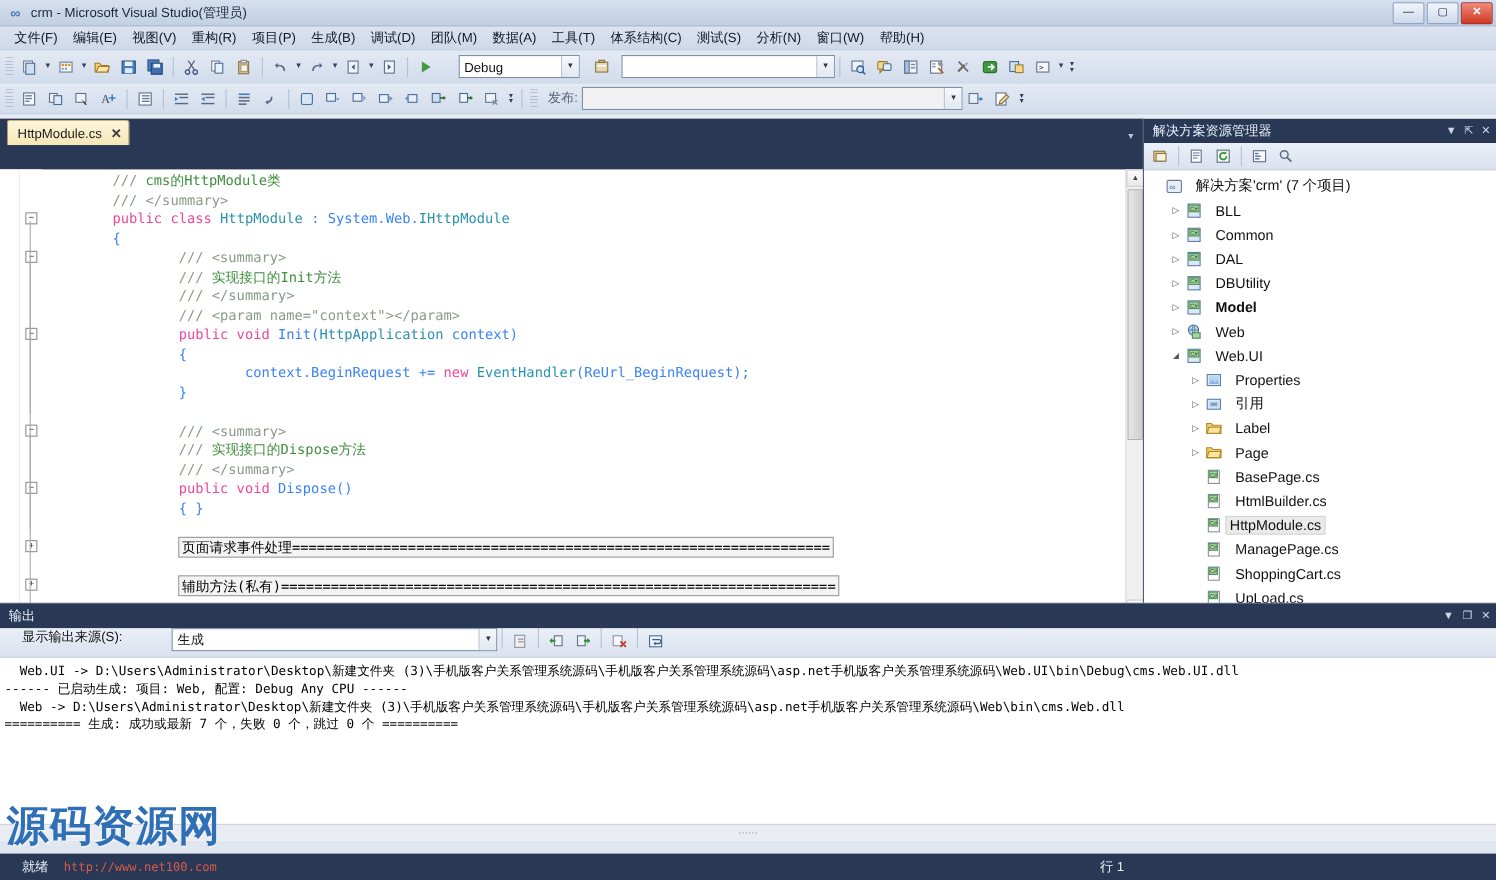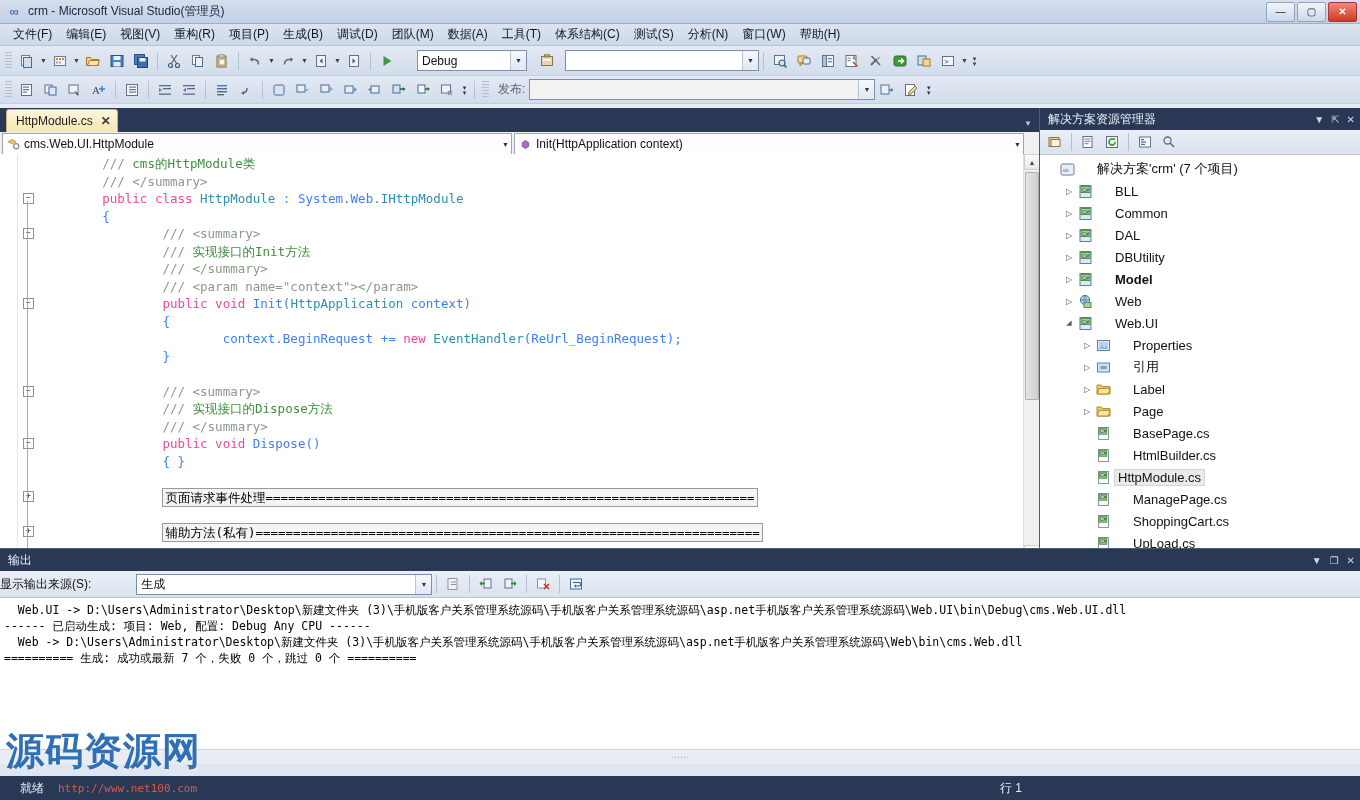--- a/index.html
+++ b/index.html
@@ -103,32 +103,32 @@
           background:#f0f0f0;border-left:1px solid #4d5d79;display:flex;flex-direction:column;}
   .se-head{height:22px;background:#293955;display:flex;align-items:center;
            color:#e9eefa;font-size:12px;padding-left:8px;position:relative;}
   .se-head .tools{position:absolute;right:5px;display:flex;gap:7px;align-items:center;color:#cdd8ea;font-size:10px;}
   .se-toolbar{height:24px;background:linear-gradient(#eaeff7,#dae2ee);
               display:flex;align-items:center;border-bottom:1px solid #b9c5d6;padding-left:3px;}
   .se-tree{flex:1;background:#fff;overflow:hidden;padding-top:3px;font-size:13px;color:#101010;}
   .tr{display:flex;align-items:center;height:22px;}
   .tr .exp{width:14px;display:flex;align-items:center;justify-content:center;font-size:8px;color:#555;}
   .tr .ico{width:19px;display:flex;align-items:center;justify-content:center;}
-  .tr .lbl{margin-left:20px;}
+  .tr .lbl{margin-left:10px;}
   .tr .lbl.sel{background:#eaeaea;border:1px solid #d4d4d4;padding:0 3px;margin-left:1px;}
   .tr.bold .lbl{font-weight:bold;}
 
   
   .output{position:absolute;left:0;right:0;bottom:12px;height:215px;background:#f0f0f0;
           border-top:1px solid #4d5d79;display:flex;flex-direction:column;}
   .out-head{height:22px;background:#293955;display:flex;align-items:center;
             color:#e9eefa;font-size:12px;padding-left:8px;position:relative;}
   .out-head .tools{position:absolute;right:5px;display:flex;gap:8px;align-items:center;color:#cdd8ea;font-size:10px;}
-  .out-toolbar{height:26px;background:linear-gradient(#eaeff7,#dae2ee);display:flex;align-items:center;
-               border-bottom:1px solid #b9c5d6;padding-left:0;}
+  .out-toolbar{height:26px;background:linear-gradient(#eaeff7,#dae2ee);display:flex;align-items:flex-start;
+               border-bottom:1px solid #b9c5d6;padding-left:20px;}
   .out-toolbar .lab{font-size:12px;color:#111;margin-right:5px;}
   .out-body{flex:1;background:#fff;position:relative;overflow:hidden;
             font-family:"DejaVu Sans Mono","Liberation Mono",monospace;font-size:11.5px;line-height:16px;
             color:#000;white-space:pre;padding:4px 0 0 4px;}
   .out-hsplit{position:absolute;left:0;right:0;bottom:0;height:14px;background:#e9edf3;border-top:1px solid #cdd6e3;}
 
   
   .statusbar{position:absolute;left:0;right:0;bottom:0;height:24px;background:#293955;
              display:flex;align-items:center;color:#e6ecf8;font-size:12px;}
   .sb-ready{margin-left:20px;}
@@ -515,41 +515,20 @@
 
     <div class="docwell">
       <div class="tabstrip">
         <div class="tab">
           <span>HttpModule.cs</span>
           <span class="x">✕</span>
         </div>
         <span class="tsdrop">▼</span>
       </div>
 
-      <div class="navbars">
-        <div class="navcombo" style="width:508px;">
-          <span class="ic">
-            <svg width="13" height="13" viewBox="0 0 13 13">
-                <path d="M5 1.5l4 2.2-4 2.2-4-2.2z" fill="#e8c56a" stroke="#a07c2a" stroke-width=".6"></path>
-                <circle cx="9.2" cy="8.2" r="2.6" fill="none" stroke="#7f8fa6" stroke-width="1.2"></circle>
-              </svg>
-          </span>
-          <span>cms.Web.UI.HttpModule</span>
-          <span class="dd">▼</span>
-        </div>
-        <div class="navcombo" style="width:508px;">
-          <span class="ic">
-            <svg width="13" height="13" viewBox="0 0 13 13">
-                <path d="M6.5 2.5l3.2 2v4l-3.2 2-3.2-2v-4z" fill="#b268c8" stroke="#7a3f90" stroke-width=".7"></path>
-              </svg>
-          </span>
-          <span>Init(HttpApplication context)</span>
-          <span class="dd">▼</span>
-        </div>
-      </div>
 
       <div class="editor">
         <div class="gutter-ind"></div>
         <div class="outline" id="outline-col">
             <div class="foldbtn" style="left: 5px; top: 39px;">−</div>
             <div class="foldbtn" style="left: 5px; top: 74px;">−</div>
             <div class="foldbtn" style="left: 5px; top: 144px;">−</div>
             <div class="foldbtn" style="left: 5px; top: 231.5px;">−</div>
             <div class="foldbtn" style="left: 5px; top: 284px;">−</div>
             <div class="foldbtn" style="left: 5px; top: 336.5px;">+</div>

